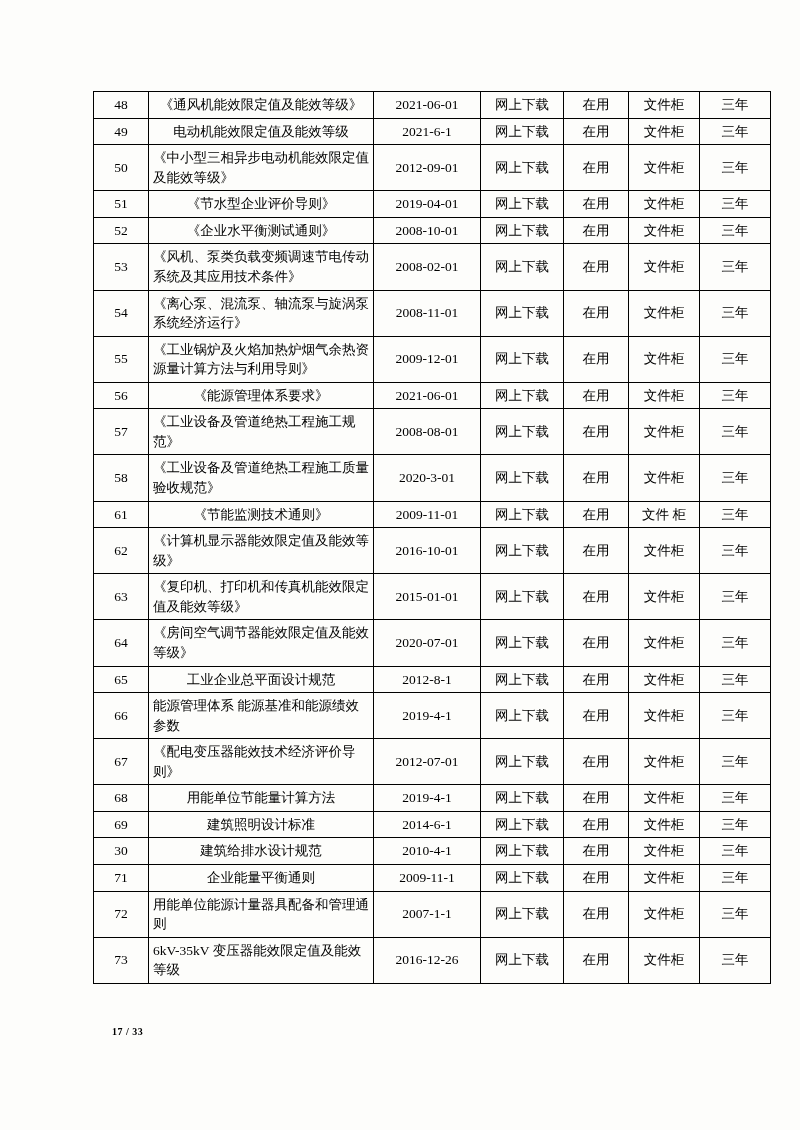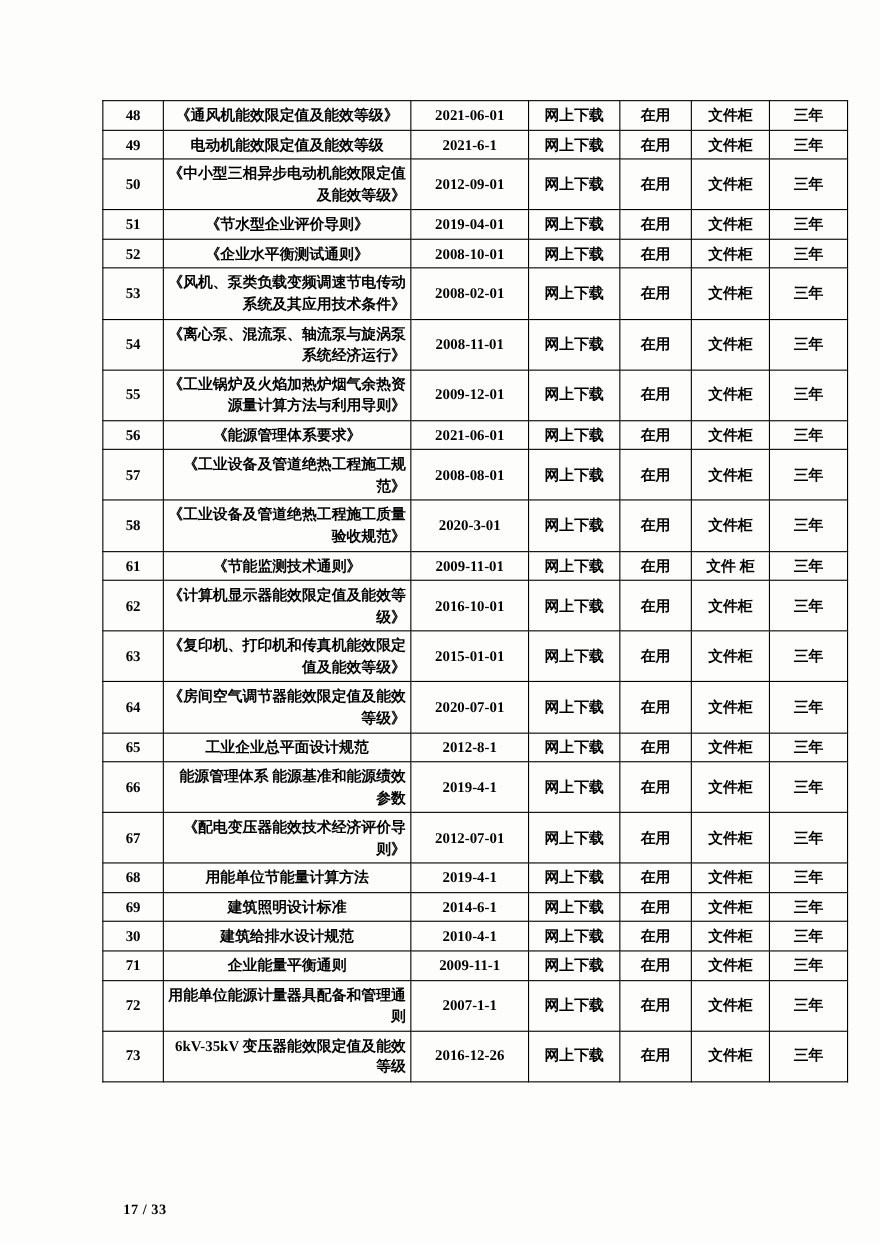--- a/index.html
+++ b/index.html
@@ -25,50 +25,49 @@
   .doc-table-wrap {
     position: absolute;
     left: 93px;
     top: 91px;
     width: 614px;
   }
   table.doc-table {
     border-collapse: collapse;
     width: 614px;
     table-layout: fixed;
-    font-weight: bold;
   }
   table.doc-table td {
     border: 1px solid #000000;
     padding: 3px 4px;
     font-size: 13.5px;
     line-height: 1.45;
     vertical-align: middle;
     text-align: center;
     font-family: "Liberation Serif", "DejaVu Serif", serif;
   }
   td.c-idx   { width: 46px; }
   td.c-name  { width: 216px; text-align: center; padding-left: 8px; padding-right: 8px; }
   td.c-date  { width: 98px; }
   td.c-src   { width: 74px; }
   td.c-state { width: 56px; }
   td.c-loc   { width: 62px; }
   td.c-keep  { width: 62px; }
 
   td.c-name.left-ind {
-    text-align: right;
+    text-align: left;
   }
   .tall-loc {
     line-height: 1.8;
   }
   .footer {
     position: absolute;
     left: 112px;
-    top: 1092px;
-    font-size: 13px;
+    top: 1026px;
+    font-size: 10px;
     font-weight: bold;
     font-family: "Liberation Serif", "DejaVu Serif", serif;
     letter-spacing: 0.5px;
   }
 </style>
 </head>
 <body>
 
 <div class="page">
 

